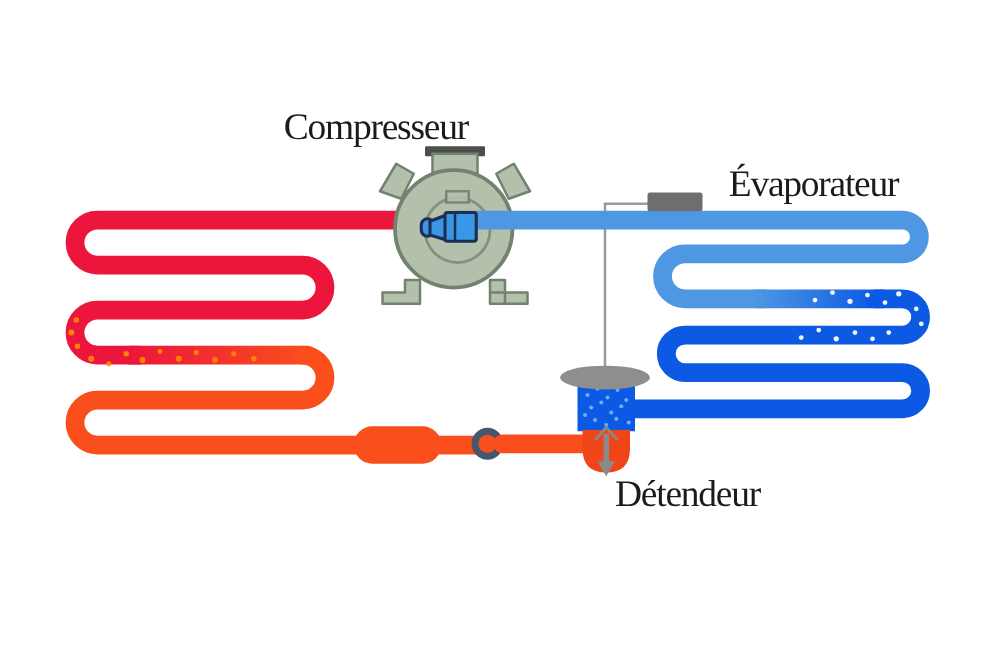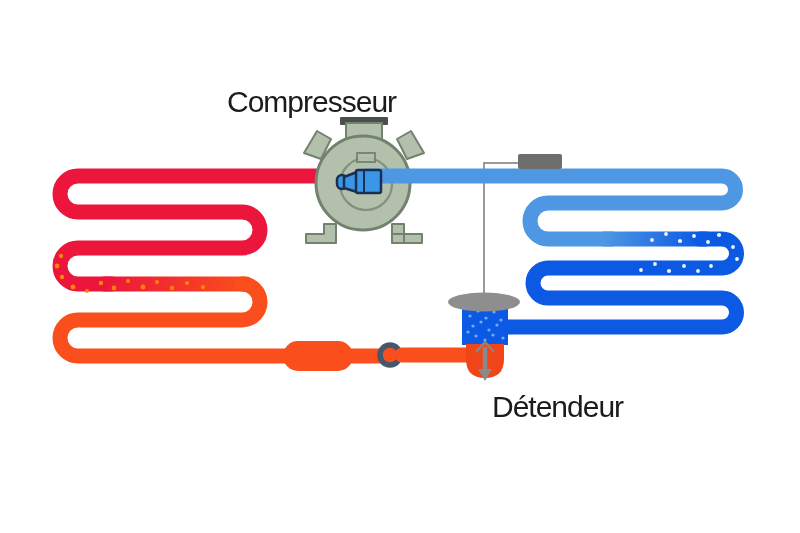--- a/index.html
+++ b/index.html
@@ -1,19 +1,19 @@
 <!DOCTYPE html>
 <html style="--background: #FFFFFF; --label_text: #1B1B1B; --hot_gas: #EC163C; --warm_liquid: #FA4E1C; --cool_vapor: #4D97E3; --cold_liquid: #0C59E4; --compressor_body: #B2C0AC; --compressor_outline: #72826F; --compressor_cap_bar: #4A4F4D; --nozzle_fill: #3A97E8; --nozzle_outline: #1C2F52; --valve_bell: #F04519; --diaphragm_gray: #8E8E8E; --bulb_gray: #6E6E6E; --capillary_gray: #9A9A9A; --sight_glass_ring: #44576B; --bubble_orange: #FF8A00; --bubble_white: #FFFFFF; --valve_spray_blue: #86BCF4; --arrow_gray: #8A8A8A;"><head>
 <meta charset="utf-8">
 <style>
   html,body{margin:0;padding:0;background:#fff;}
   .stage{
     position:relative;width:800px;height:533px;overflow:hidden;
     background:var(--background,#fff);
-    font-family:Liberation Sans, sans-serif;
+    font-family:Liberation Serif, serif;
   }
   .stage svg{position:absolute;left:0;top:0;}
   .pipe{fill:none;stroke-width:15;stroke-linecap:round;stroke-linejoin:round;}
   .stroke-hot{stroke:var(--hot_gas);}
   .stroke-warm{stroke:var(--warm_liquid);}
   .stroke-cool{stroke:var(--cool_vapor);}
   .stroke-cold{stroke:var(--cold_liquid);}
   .fill-warm{fill:var(--warm_liquid);}
   .fill-body{fill:var(--compressor_body);}
   .stroke-outline{stroke:var(--compressor_outline);}
@@ -132,14 +132,15 @@
       </g>
       <path d="M 466 344 H 504 V 359 Q 504 378 485 378 Q 466 378 466 359 Z" fill="var(--valve_bell)"></path>
       <polyline points="476,352 485,342 494,352" fill="none" stroke="var(--arrow_gray)" stroke-width="2.5" opacity=".9"></polyline>
       <line x1="485" y1="347" x2="485" y2="371" stroke="var(--arrow_gray)" stroke-width="4.5"></line>
       <polygon points="478,369 492,369 485,381" fill="var(--arrow_gray)"></polygon>
       <ellipse cx="484" cy="302" rx="36" ry="9.5" fill="var(--diaphragm_gray)"></ellipse>
     </g>
   </svg>
 
   <div class="lbl" style="left:227px;top:87px">Compresseur</div>
-  <div class="lbl" style="left:492px;top:392px">Détendeur</div>
+  <div class="lbl" style="left:583px;top:133px">Évaporateur</div>
+  <div class="lbl" style="left:492px;top:381px">Détendeur</div>
 </div>
 
 </body></html>

